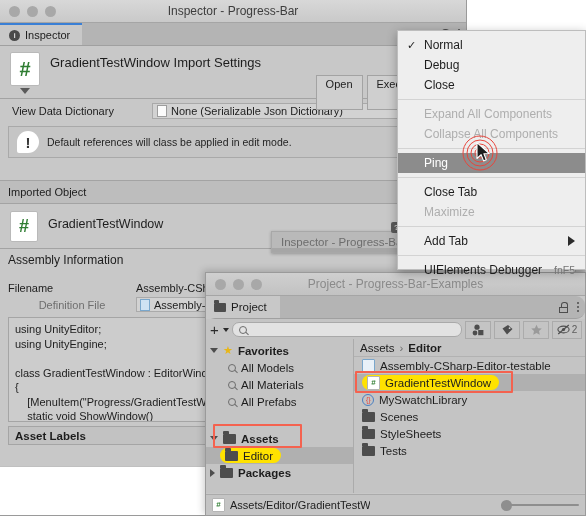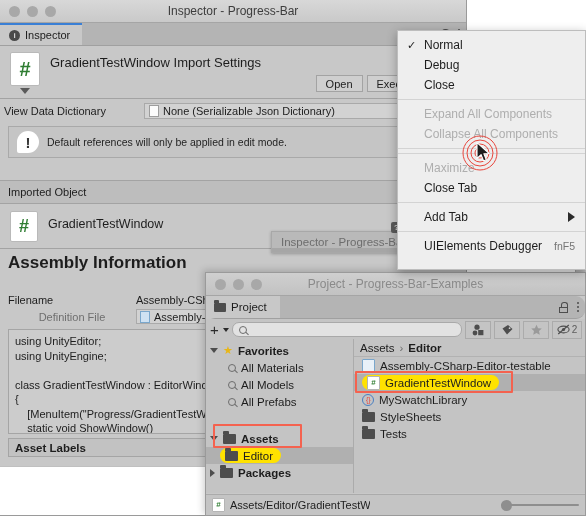--- a/index.html
+++ b/index.html
@@ -39,26 +39,26 @@
   .kebab i{width:2px;height:2px;background:#4d4d4d;display:block;border-radius:50%;}
 
   .insp-head{padding:9px 0 0 0;position:relative;height:52px;box-sizing:border-box;}
   .cs-icon{position:absolute;left:10px;top:6px;width:30px;height:34px;background:#ffffff;
     border:1px solid #b9b9b9;border-radius:2px;display:flex;align-items:center;justify-content:center;
     font-size:20px;font-weight:bold;color:#2f7d32;box-sizing:border-box;}
   .cs-icon::after{content:"";position:absolute;left:9px;bottom:-9px;width:0;height:0;
     border-left:5px solid transparent;border-right:5px solid transparent;border-top:6px solid #5a5a5a;}
   .insp-title{position:absolute;left:50px;top:9px;font-size:13px;color:#1d1d1d;}
   .hdr-btns{position:absolute;right:0px;top:29px;display:flex;}
-  .btn{height:17px;line-height:16px;padding:0 9px;background:#cfcfcf;border:1px solid #a3a3a3;
+  .btn{height:35px;line-height:16px;padding:0 9px;background:#cfcfcf;border:1px solid #a3a3a3;
     font-size:11px;color:#1d1d1d;box-sizing:border-box;}
   .btn+.btn{margin-left:4px;}
 
   .sep{height:1px;background:#a3a3a3;}
-  .row-vdd{height:24px;display:flex;align-items:center;padding:0 4px;}
+  .row-vdd{height:24px;display:flex;align-items:center;padding:0 12px;}
   .row-vdd .lbl{width:140px;color:#1d1d1d;font-size:11px;}
   .objfield{flex:1;height:16px;background:#d2d2d2;border:1px solid #a9a9a9;display:flex;
     align-items:center;gap:4px;padding:0 4px;box-sizing:border-box;font-size:11px;}
   .mini-doc{width:8px;height:10px;background:#fbfbfb;border:1px solid #9d9d9d;display:block;}
 
   .helpbox{margin:3px 8px 0 8px;height:32px;background:#c5c5c5;border:1px solid #a9a9a9;
     display:flex;align-items:center;gap:8px;padding:0 8px;box-sizing:border-box;}
   .bang{width:22px;height:22px;background:#fff;border-radius:50% 50% 50% 2px;
     display:flex;align-items:center;justify-content:center;font-weight:bold;font-size:15px;color:#333;
     flex:0 0 auto;}
@@ -67,21 +67,21 @@
   .sectionbar{height:22px;background:#bdbdbd;border-top:1px solid #a3a3a3;
     border-bottom:1px solid #a3a3a3;display:flex;align-items:center;padding:0 8px;font-size:11px;}
 
   .imp-head{height:44px;position:relative;}
   .imp-icon{position:absolute;left:10px;top:7px;width:28px;height:31px;background:#ffffff;
     border:1px solid #b9b9b9;border-radius:2px;display:flex;align-items:center;justify-content:center;
     font-size:18px;font-weight:bold;color:#2f7d32;box-sizing:border-box;}
   .imp-name{position:absolute;left:48px;top:13px;font-size:12.5px;}
 
   .asm-block{padding:4px 8px 0 8px;}
-  .asm-title{font-weight:bold;font-size:17px;margin-bottom:18px;}
+  .asm-title{font-weight:normal;font-size:12px;margin-bottom:12px;}
   .asm-row{display:flex;height:17px;align-items:center;font-size:11px;}
   .asm-row .k{width:128px;}
   .asm-row .k.dim{color:#6f6f6f;text-align:center;}
   .asm-row .v{flex:1;}
   .asm-row .v.objf{height:15px;background:#d2d2d2;border:1px solid #aaa;display:flex;
     align-items:center;gap:4px;padding:0 3px;box-sizing:border-box;}
   .mini-asm{width:8px;height:10px;background:#cfe2f3;border:1px solid #7aa7cc;display:block;}
 
   .codebox{margin:4px 8px 0 8px;height:105px;background:#cccccc;border:1px solid #a5a5a5;
     padding:4px 6px;box-sizing:border-box;overflow:hidden;white-space:pre;
@@ -237,21 +237,21 @@
   <div class="row-vdd">
     <span class="lbl">View Data Dictionary</span>
     <div class="objfield">
       <span class="mini-doc"></span>
       <span>None (Serializable Json Dictionary)</span>
     </div>
   </div>
 
   <div class="helpbox">
     <div class="bang">!</div>
-    <div class="htxt">Default references will only be applied in edit mode.</div>
+    <div class="htxt">Default references will class be applied in edit mode.</div>
   </div>
 
   <div style="height:22px"></div>
   <div class="sectionbar">
     <span>Imported Object</span>
   </div>
 
   <div class="imp-head">
     <div class="imp-icon">#</div>
     <div class="imp-name">GradientTestWindow</div>
@@ -363,25 +363,25 @@
   <div class="pbody">
 
     <div class="ptree">
       <div class="tr">
         <span class="tri-down"></span>
         <span class="star">★</span>
         <span class="bold">Favorites</span>
       </div>
       <div class="tr" style="padding-left:22px;">
         <span class="mag"></span>
-        <span>All Materials</span>
+        <span>All Models</span>
       </div>
       <div class="tr" style="padding-left:22px;">
         <span class="mag"></span>
-        <span>All Models</span>
+        <span>All Materials</span>
       </div>
       <div class="tr" style="padding-left:22px;">
         <span class="mag"></span>
         <span>All Prefabs</span>
       </div>
       <div style="height:20px"></div>
       <div class="tr">
         <span class="tri-down"></span>
         <span class="f-fold"></span>
         <span class="bold">Assets</span>
@@ -412,20 +412,24 @@
       </div>
       <div class="fr sel">
         <span class="pill">
           <span class="f-cs">#</span>
           <span>GradientTestWindow</span>
         </span>
       </div>
       <div class="fr">
         <span class="f-swatch"></span>
         <span>MySwatchLibrary</span>
+      </div>
+      <div class="fr">
+        <span class="f-fold"></span>
+        <span>Scenes</span>
       </div>
       <div class="fr">
         <span class="f-fold"></span>
         <span>StyleSheets</span>
       </div>
       <div class="fr">
         <span class="f-fold"></span>
         <span>Tests</span>
       </div>
     </div>
@@ -456,26 +460,29 @@
       <span>Close</span>
     </div>
     <div class="msep"></div>
     <div class="mi dim">
       <span>Expand All Components</span>
     </div>
     <div class="mi dim">
       <span>Collapse All Components</span>
     </div>
     <div class="msep"></div>
+    <div class="mi sel">
+      <span>Ping</span>
+    </div>
     <div class="msep"></div>
+    <div class="mi">
+      <span>Close Tab</span>
+    </div>
     <div class="mi dim">
       <span>Maximize</span>
-    </div>
-    <div class="mi">
-      <span>Close Tab</span>
     </div>
     <div class="msep"></div>
     <div class="mi">
       <span>Add Tab</span>
       <span class="arrow"></span>
     </div>
     <div class="msep"></div>
     <div class="mi">
       <span>UIElements Debugger</span>
       <span class="acc">fnF5</span>

